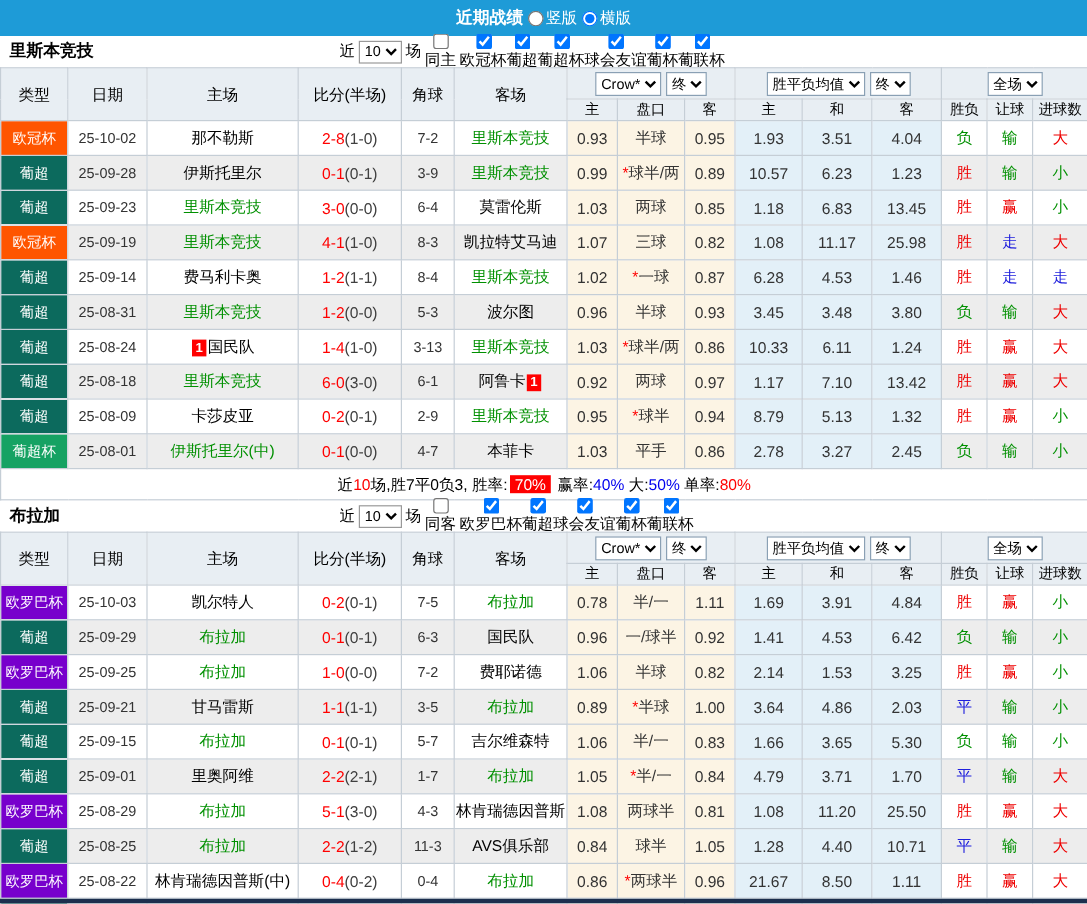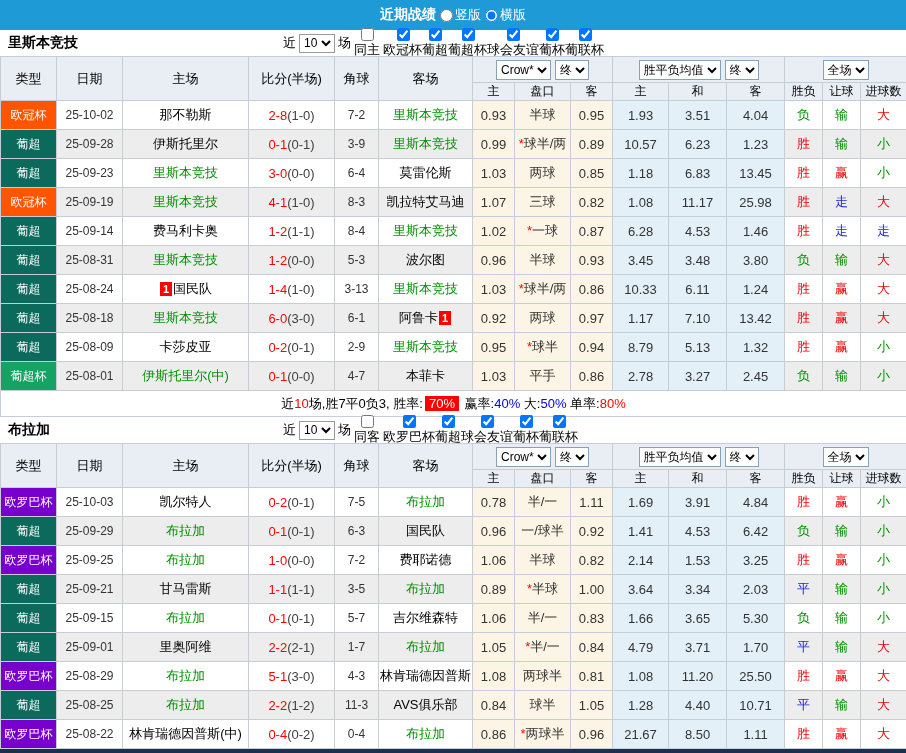--- a/index.html
+++ b/index.html
@@ -479,21 +479,21 @@
         <td class="league" style="background: rgb(12, 106, 93);">葡超</td>
         <td class="date">25-09-21</td>
         <td class="team">甘马雷斯</td>
         <td class="score"><span class="ft">1-1</span><span class="ht">(1-1)</span></td>
         <td class="date">3-5</td>
         <td class="team g">布拉加</td>
         <td class="ocell">0.89</td>
         <td class="ocell"><i class="star">*</i>半球</td>
         <td class="ocell">1.00</td>
         <td class="acell">3.64</td>
-        <td class="acell">3.34</td>
+        <td class="acell">4.86</td>
         <td class="acell">2.03</td>
         <td class="res b">平</td>
         <td class="res g">输</td>
         <td class="res g">小</td>
       </tr>
       <tr>
         <td class="league" style="background: rgb(12, 106, 93);">葡超</td>
         <td class="date">25-09-15</td>
         <td class="team g">布拉加</td>
         <td class="score"><span class="ft">0-1</span><span class="ht">(0-1)</span></td>

